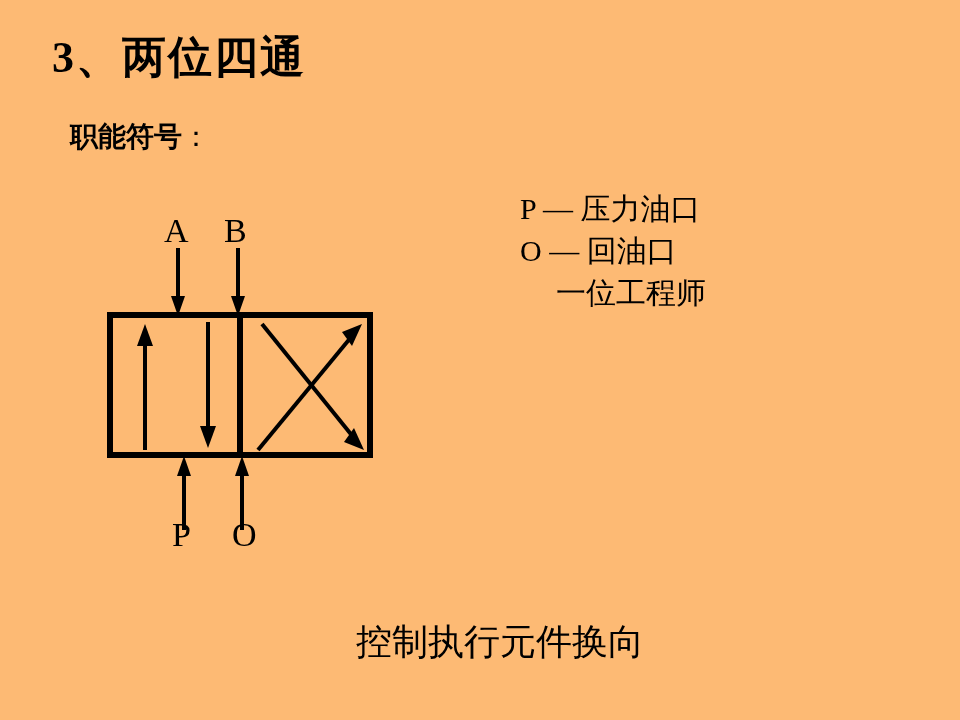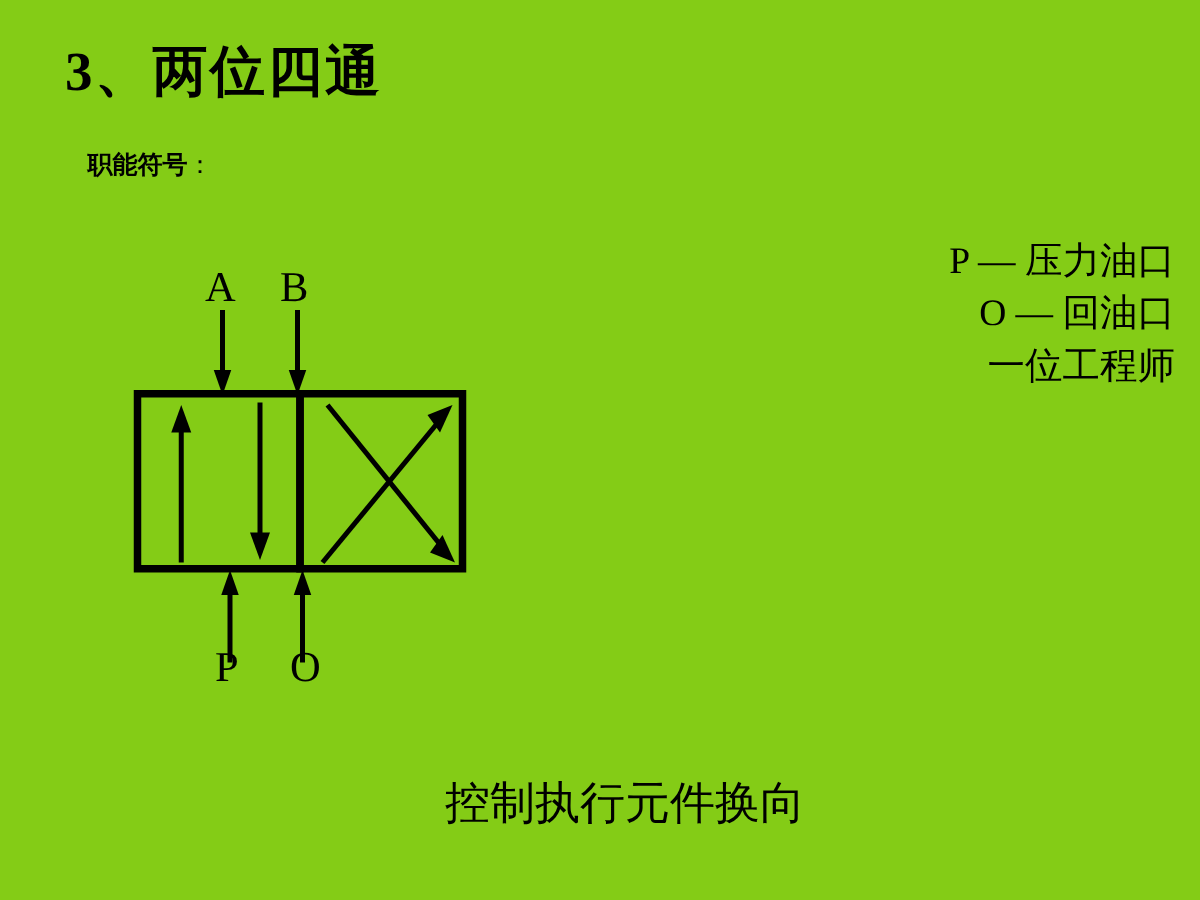--- a/index.html
+++ b/index.html
@@ -14,55 +14,54 @@
     font-family: "Liberation Serif", serif;
     color: #000000;
     overflow: hidden;
   }
 
   #slide {
     position: absolute;
     left: 0; top: 0;
     width: 960px;
     height: 720px;
-    background: #84cc16;
+    background: #fdba74;
   }
 
   
   .title {
     position: absolute;
     left: 52px;
     top: 28px;
     font-size: 44px;
     font-weight: bold;
     letter-spacing: 2px;
     white-space: nowrap;
     font-family: "Liberation Serif", serif;
   }
 
   
   .subtitle {
     position: absolute;
     left: 70px;
     top: 118px;
-    font-size: 20px;
+    font-size: 28px;
     font-weight: bold;
     white-space: nowrap;
   }
   .subtitle .colon {
     font-weight: normal;
   }
 
   
   .legend {
     position: absolute;
     left: 520px;
     top: 188px;
     width: 420px;
-    text-align: right;
   }
   .legend-line {
     font-size: 30px;
     line-height: 42px;
     white-space: nowrap;
     font-family: "Liberation Serif", serif;
   }
   .legend-line.indent {
     padding-left: 36px;
   }

